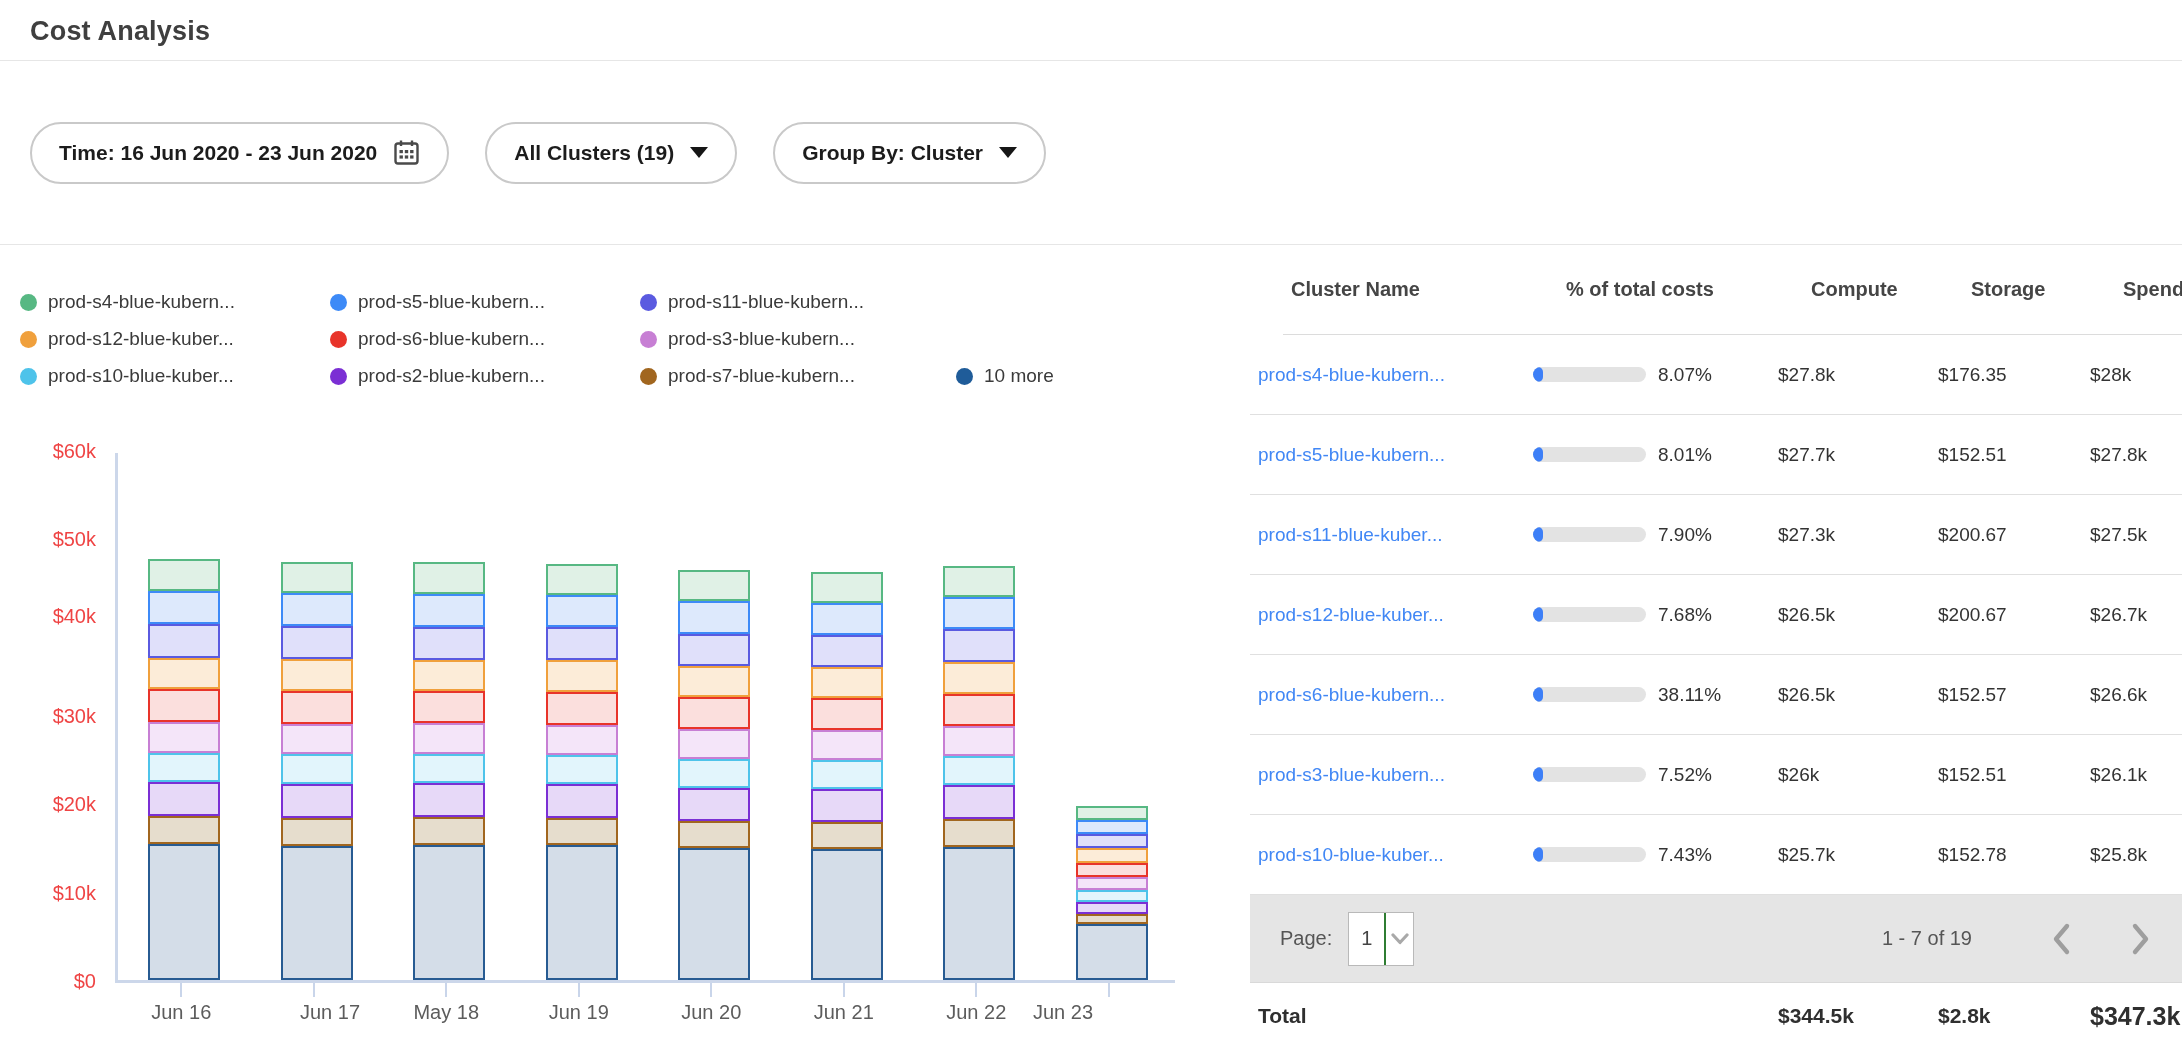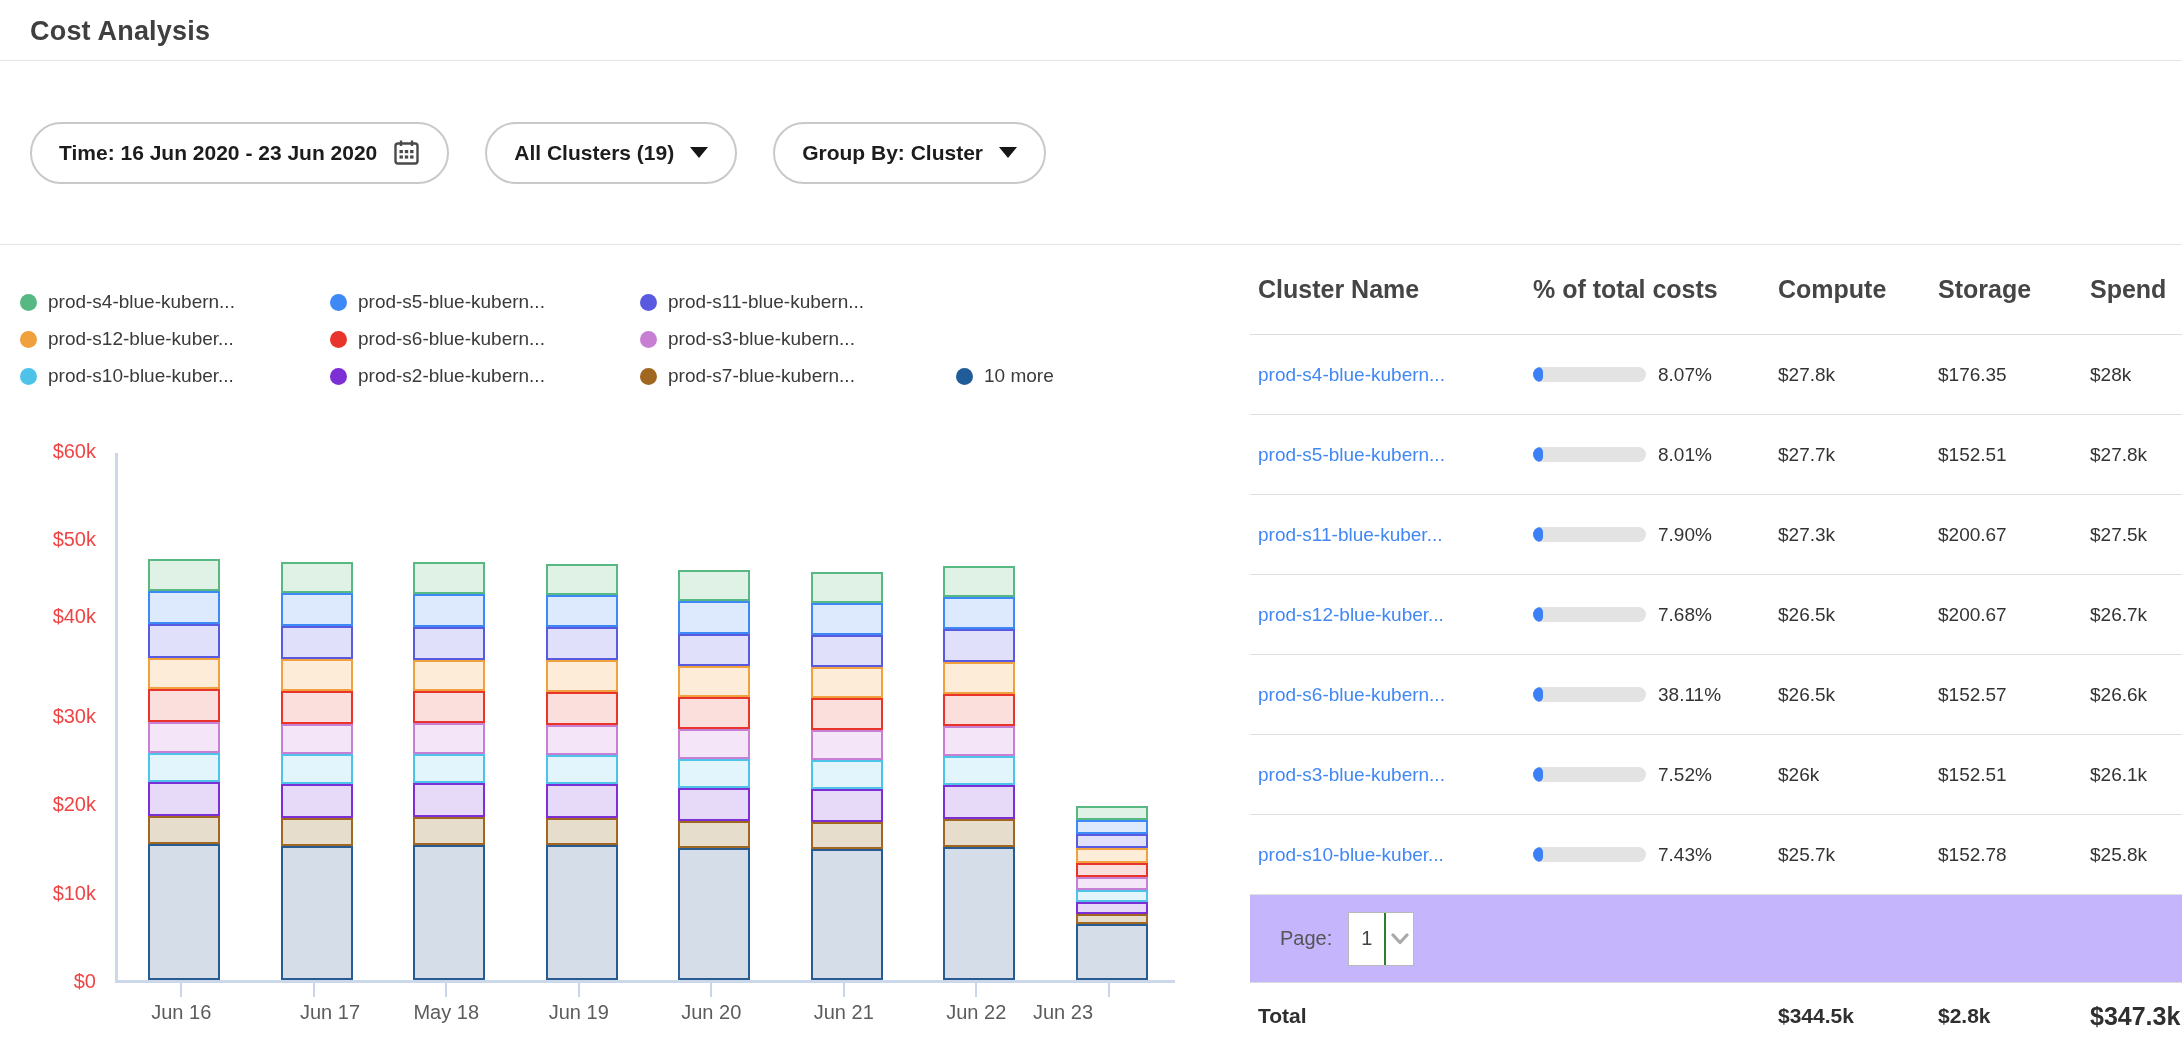--- a/index.html
+++ b/index.html
@@ -29,28 +29,28 @@
   .chart-area{position:absolute;left:0;top:208px;width:1230px;height:600px;}
   .plot{position:absolute;left:115px;top:0;width:1060px;height:530px;border-left:3px solid #ccd7ea;border-bottom:3px solid #ccd7ea;box-sizing:border-box;}
   .ylab{position:absolute;left:0;width:96px;text-align:right;font-size:20px;color:#ef4444;}
   .xtick{position:absolute;width:2px;height:14px;background:#c9d5ea;top:530px;}
   .xlab{position:absolute;top:548px;width:130px;text-align:center;font-size:20px;color:#5c5c5c;}
   .bar{position:absolute;bottom:0;width:72px;display:flex;flex-direction:column-reverse;}
   .seg{box-sizing:border-box;width:100%;border:2.5px solid #000;flex:none;}
   
   .table-panel{position:absolute;left:1250px;right:0;top:0;bottom:0;}
   .t-header,.t-row,.t-total{display:grid;grid-template-columns:275px 245px 160px 152px 1fr;align-items:center;padding-left:8px;box-sizing:border-box;}
-  .t-header{height:90px;border-bottom:1px solid #dcdcdc;font-size:25px;font-weight:700;color:#454545;}
+  .t-header{height:90px;border-bottom:1px solid #dcdcdc;font-size:20px;font-weight:700;color:#454545;margin-left:33px;}
   .t-row{height:80px;border-bottom:1px solid #e0e0e0;font-size:19px;color:#333;}
   .t-row .name{color:#4187f5;cursor:pointer;white-space:nowrap;overflow:hidden;}
   .pctcell{display:flex;align-items:center;gap:12px;}
   .meter{width:113px;height:15px;border-radius:8px;background:#e3e3e3;position:relative;overflow:hidden;flex:none;}
   .meter-fill{position:absolute;left:0;top:0;bottom:0;border-radius:8px;background:#3d7ff7;}
   
-  .pager{height:88px;background:#c4b5fd;border-bottom:1px solid #d9d9d9;display:flex;align-items:center;padding:0 30px;font-size:20px;color:#555;box-sizing:border-box;}
+  .pager{height:88px;background:#e5e5e5;border-bottom:1px solid #d9d9d9;display:flex;align-items:center;padding:0 30px;font-size:20px;color:#555;box-sizing:border-box;}
   .page-select{margin-left:16px;width:66px;height:54px;background:#fff;border:1px solid #b9b9b9;display:flex;align-items:stretch;cursor:pointer;box-sizing:border-box;}
   .page-val{flex:1;display:flex;align-items:center;justify-content:center;font-size:20px;color:#444;}
   .page-sep{width:2px;background:#2f7d32;}
   .page-caret{width:27px;display:flex;align-items:center;justify-content:center;}
   .pager-right{margin-left:auto;display:flex;align-items:center;}
   .range{color:#555;margin-right:78px;}
   .nav-btn{background:none;border:none;padding:0;cursor:pointer;display:flex;align-items:center;}
   .nav-btn + .nav-btn{margin-left:58px;}
   
   .t-total{height:66px;font-size:21px;font-weight:700;color:#2f2f2f;}
@@ -360,20 +360,33 @@
       <span>Page:</span>
       <div class="page-select">
         <span class="page-val">1</span>
         <span class="page-sep"></span>
         <span class="page-caret">
           <svg width="18" height="12" viewBox="0 0 18 12" fill="none">
             <polyline points="2,2 9,9.5 16,2" stroke="#a9a9a9" stroke-width="3.2" stroke-linecap="round" stroke-linejoin="round"></polyline>
           </svg>
         </span>
       </div>
+      <div class="pager-right">
+        <span class="range">1 - 7 of 19</span>
+        <button class="nav-btn">
+          <svg width="22" height="34" viewBox="0 0 22 34" fill="none">
+            <polyline points="17,4 6,17 17,30" stroke="#9e9e9e" stroke-width="4.4" stroke-linecap="round" stroke-linejoin="round"></polyline>
+          </svg>
+        </button>
+        <button class="nav-btn">
+          <svg width="22" height="34" viewBox="0 0 22 34" fill="none">
+            <polyline points="5,4 16,17 5,30" stroke="#9e9e9e" stroke-width="4.4" stroke-linecap="round" stroke-linejoin="round"></polyline>
+          </svg>
+        </button>
+      </div>
     </div>
 
     <div class="t-total">
       <span>Total</span>
       <span></span>
       <span>$344.5k</span>
       <span>$2.8k</span>
       <span class="spend">$347.3k</span>
     </div>
   </section>

